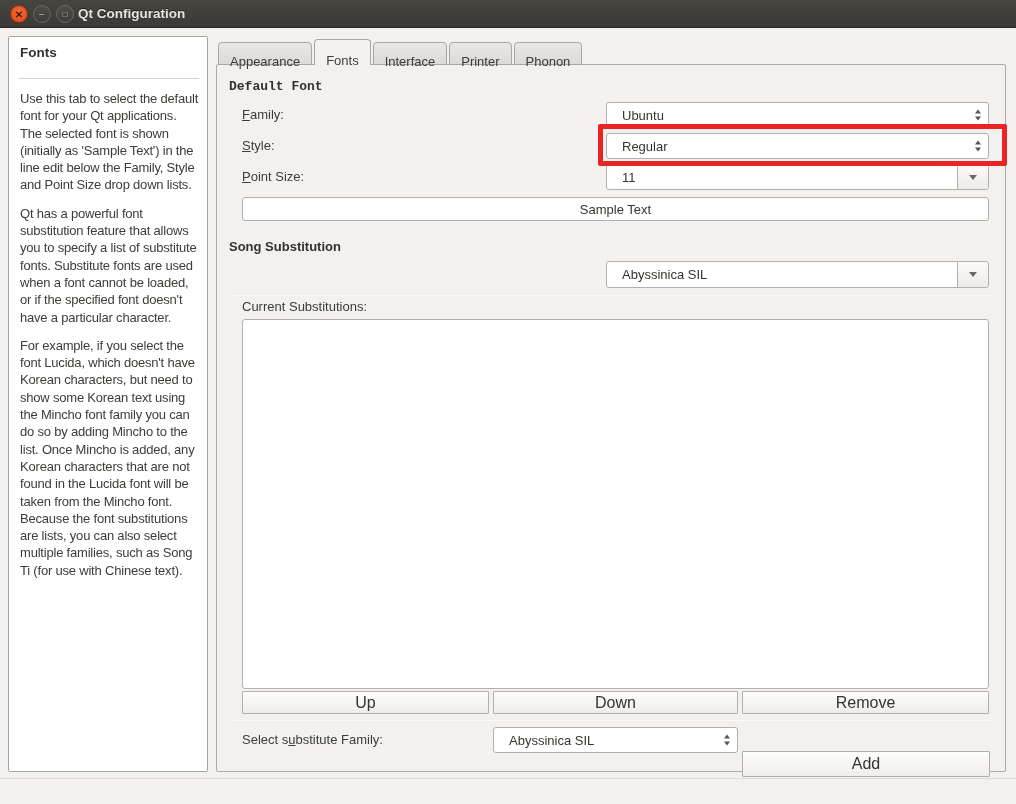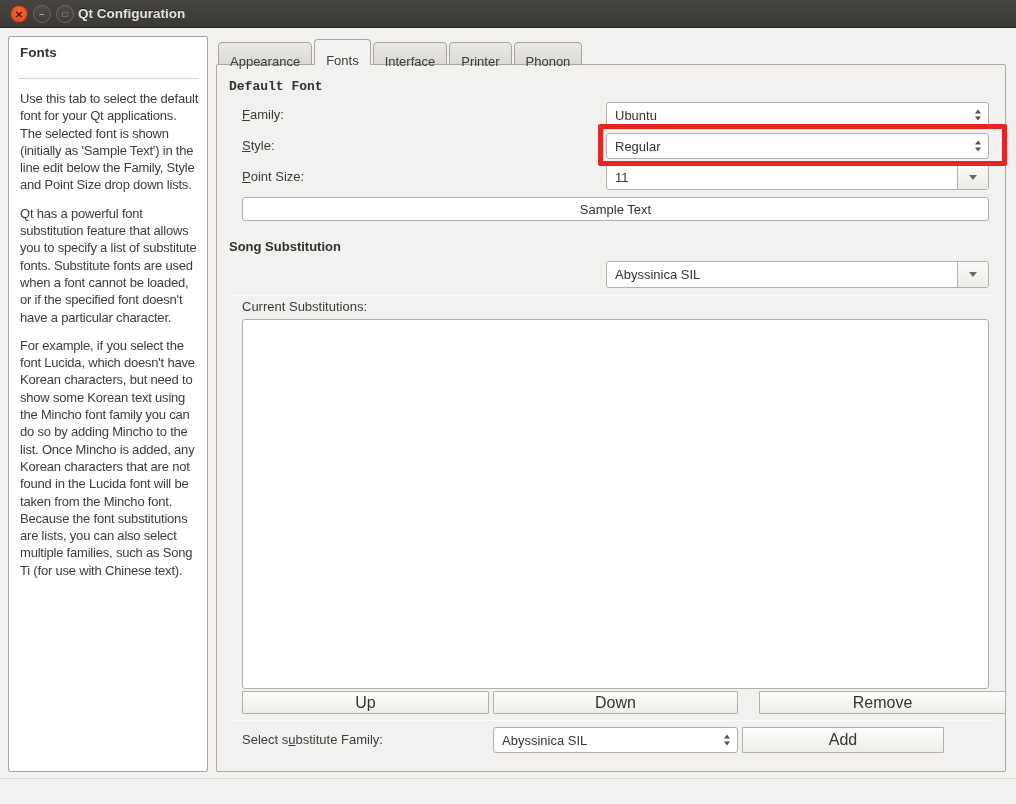--- a/index.html
+++ b/index.html
@@ -83,21 +83,21 @@
   .group-title { position:absolute; left:12px; font-weight:bold; font-size:13px; color:#33322f; }
   .row-label { position:absolute; left:25px; font-size:13px; color:#3d3c38; }
   .mn { text-decoration:underline; }
 
   
   .combo {
     position:absolute; background:#ffffff;
     border:1px solid #b3b0ab; border-radius:3px;
   }
   .combo .value {
-    position:absolute; left:8px; top:0; bottom:0;
+    position:absolute; left:15px; top:0; bottom:0;
     display:flex; align-items:center; font-size:13px; color:#35342f;
   }
   .spinner {
     position:absolute; right:7px; top:50%; transform:translateY(-50%);
     display:flex; flex-direction:column; align-items:center; gap:3px;
   }
   .tri-up { width:0; height:0; border-left:3.5px solid transparent; border-right:3.5px solid transparent; border-bottom:4.5px solid #56534e; }
   .tri-down { width:0; height:0; border-left:3.5px solid transparent; border-right:3.5px solid transparent; border-top:4.5px solid #56534e; }
   .dropbtn {
     position:absolute; right:0; top:0; bottom:0; width:31px;
@@ -214,35 +214,35 @@
     </div>
 
     <div class="sep" style="left:13px; top:230px; width:763px;"></div>
 
     <div class="row-label" style="top:234px;">Current Substitutions:</div>
 
     <div class="listbox" style="left:25px; top:254px; width:747px; height:370px;"></div>
 
     <div class="btn" style="left:25px; top:626px; width:247px; height:23px;">Up</div>
     <div class="btn" style="left:276px; top:626px; width:245px; height:23px;">Down</div>
-    <div class="btn" style="left:542px; top:626px; width:247px; height:23px;">Remove</div>
+    <div class="btn" style="left:525px; top:626px; width:247px; height:23px;">Remove</div>
 
     <div class="sep" style="left:13px; top:655px; width:763px;"></div>
 
     <div class="row-label" style="top:662px; height:26px; line-height:26px;">
       <span>Select s</span><span class="mn">u</span><span>bstitute Family:</span>
     </div>
     <div class="combo" style="left:276px; top:662px; width:245px; height:26px;">
       <span class="value">Abyssinica SIL</span>
       <span class="spinner">
         <span class="tri-up"></span>
         <span class="tri-down"></span>
       </span>
     </div>
-    <div class="btn" style="left:525px; top:662px; width:202px; height:26px;">Add</div>
+    <div class="btn" style="left:525px; top:686px; width:248px; height:26px;">Add</div>
 
   </div>
 
   <div class="annotation"></div>
 
   <div class="bottom-line"></div>
 
 </div>
 
 </body></html>

